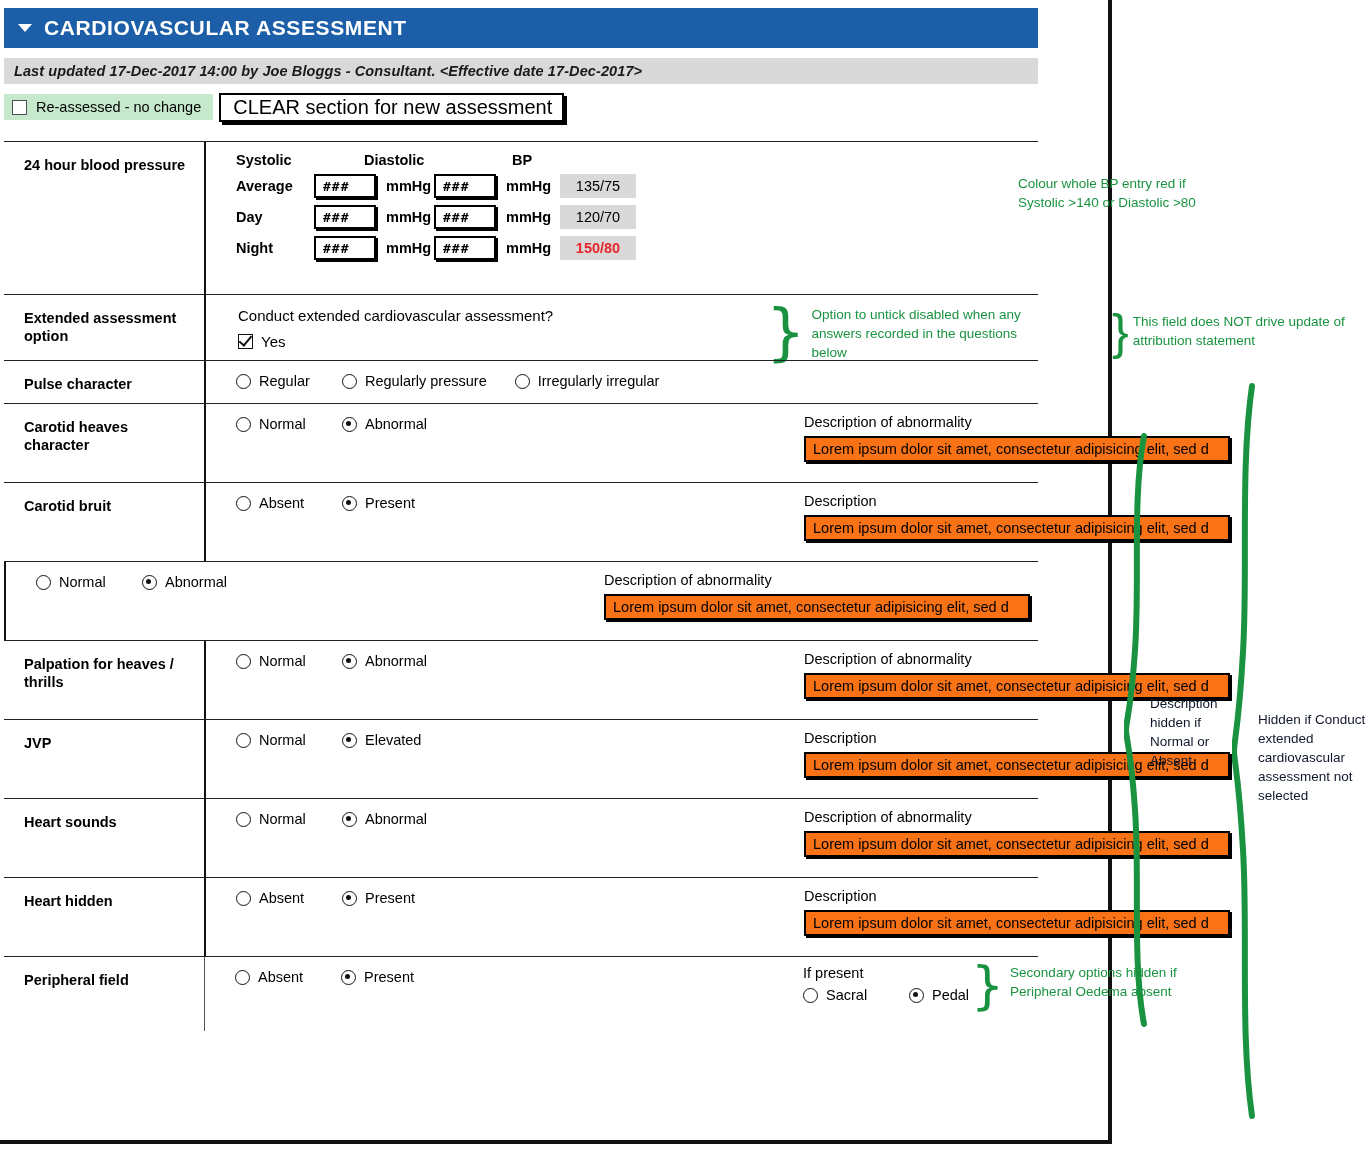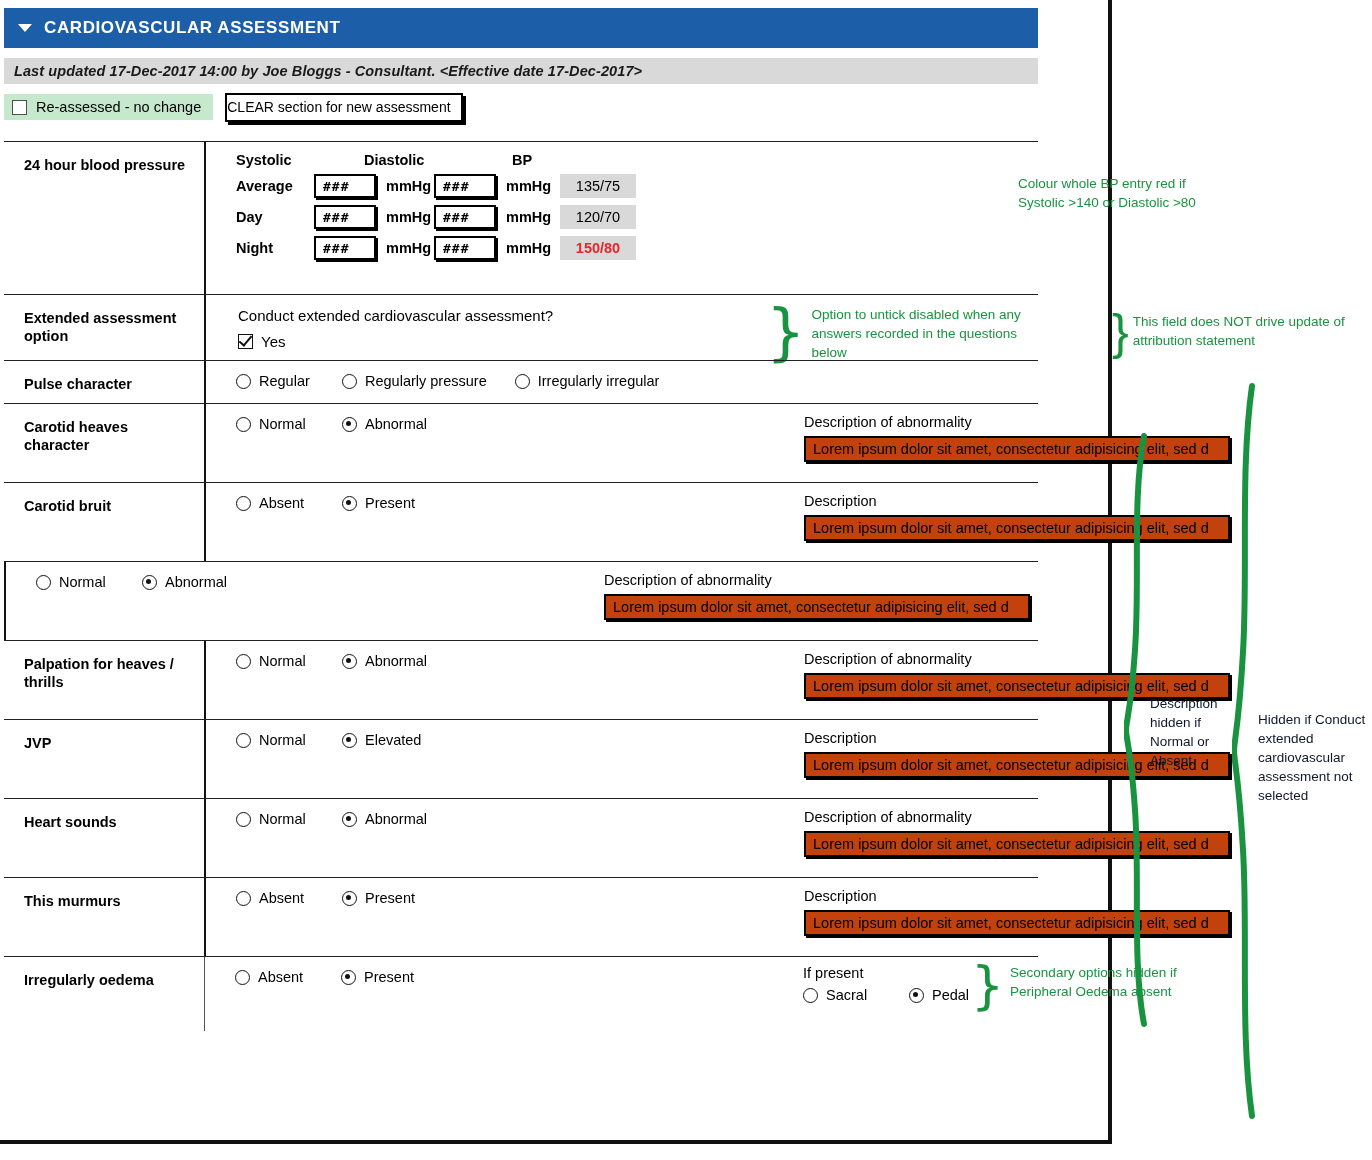--- a/index.html
+++ b/index.html
@@ -20,21 +20,21 @@
   
   #section-header{
     position:absolute;left:4px;top:8px;width:1034px;height:40px;
     background:#1c5fa8;color:#fff;display:flex;align-items:center;
   }
   #collapse-caret{
     width:0;height:0;border-left:7px solid transparent;border-right:7px solid transparent;
     border-top:8px solid #ffffff;margin-left:14px;margin-right:12px;
   }
   #section-title{
-    font-size:17px;font-weight:bold;letter-spacing:.6px;
+    font-size:21px;font-weight:bold;letter-spacing:.6px;
   }
 
   
   #audit-strip{
     position:absolute;left:4px;top:58px;width:1034px;height:26px;
     background:#d9d9d9;display:flex;align-items:center;
   }
   #audit-text{
     font-style:italic;font-size:14.5px;font-weight:bold;padding-left:10px;color:#1a1a1a;
     letter-spacing:.1px;
@@ -44,22 +44,22 @@
   #reassess-row{position:absolute;left:4px;top:94px;height:26px;display:flex;align-items:center;}
   #reassess-chip{
     background:#c6e9cd;height:26px;display:flex;align-items:center;padding:0 12px 0 8px;
   }
   .sq-check{
     width:13px;height:13px;border:1.6px solid #4f4f4f;background:#fff;display:inline-block;
     margin-right:9px;position:relative;flex:none;
   }
   #reassess-label{font-size:14.5px;}
   #clear-button{
-    margin-left:12px;background:#fff;border:2.4px solid #000;box-shadow:3px 3px 0 #000;
-    padding:3px 10px 4px 0;font-size:14px;line-height:18px;
+    margin-left:6px;background:#fff;border:2.4px solid #000;box-shadow:3px 3px 0 #000;
+    padding:3px 10px 4px 12px;font-size:20px;line-height:18px;
   }
 
   
   #assessment-table{
     position:absolute;left:4px;top:141px;width:1034px;
   }
   .row{display:flex;border-top:1.6px solid #222;position:relative;}
   .row:first-child{border-top:1.6px solid #222;}
   .row-label{
     width:200px;flex:none;padding:14px 10px 10px 20px;box-sizing:border-box;
@@ -125,21 +125,21 @@
   .radio-opt.sel .dot:after{
     content:"";position:absolute;left:3px;top:3px;width:5px;height:5px;border-radius:50%;background:#111;
   }
   .opt-w1{min-width:78px;}
   .opt-w2{min-width:112px;}
 
   
   .desc-block{position:absolute;left:598px;top:10px;width:426px;}
   .desc-label{font-size:14.5px;margin-bottom:6px;}
   .desc-input{
-    border:2.4px solid #000;box-shadow:2px 2px 0 #000;background:#c2410c;height:26px;
+    border:2.4px solid #000;box-shadow:2px 2px 0 #000;background:#f97316;height:26px;
     display:flex;align-items:center;padding:0 7px;box-sizing:border-box;
     font-size:14.5px;white-space:nowrap;overflow:hidden;
   }
 
   
   #oedema-secondary{position:absolute;left:598px;top:8px;}
   #oedema-sec-label{font-size:14.5px;margin-bottom:6px;}
   #oedema-sec-opts{display:flex;align-items:center;}
   #oedema-note{left:766px;top:6px;}
   #oedema-note .brace-glyph{font-size:52px;line-height:44px;}
@@ -373,41 +373,41 @@
         </span>
       </div>
       <div class="desc-block">
         <div class="desc-label">Description of abnormality</div>
         <div class="desc-input">Lorem ipsum dolor sit amet, consectetur adipisicing elit, sed d</div>
       </div>
     </div>
   </div>
 
   <div class="row">
-    <div class="row-label">This murmurs</div>
+    <div class="row-label">Heart hidden</div>
     <div class="row-body" style="min-height:78px;">
       <div class="radio-group">
         <span class="radio-opt opt-w1">
           <span class="dot"></span>
           <span>Absent</span>
         </span>
         <span class="radio-opt sel opt-w2">
           <span class="dot"></span>
           <span>Present</span>
         </span>
       </div>
       <div class="desc-block">
         <div class="desc-label">Description</div>
         <div class="desc-input">Lorem ipsum dolor sit amet, consectetur adipisicing elit, sed d</div>
       </div>
     </div>
   </div>
 
   <div class="row row-last">
-    <div class="row-label">Irregularly oedema</div>
+    <div class="row-label">Peripheral field</div>
     <div class="row-body" style="min-height:74px;">
       <div class="radio-group">
         <span class="radio-opt opt-w1">
           <span class="dot"></span>
           <span>Absent</span>
         </span>
         <span class="radio-opt sel opt-w2">
           <span class="dot"></span>
           <span>Present</span>
         </span>

